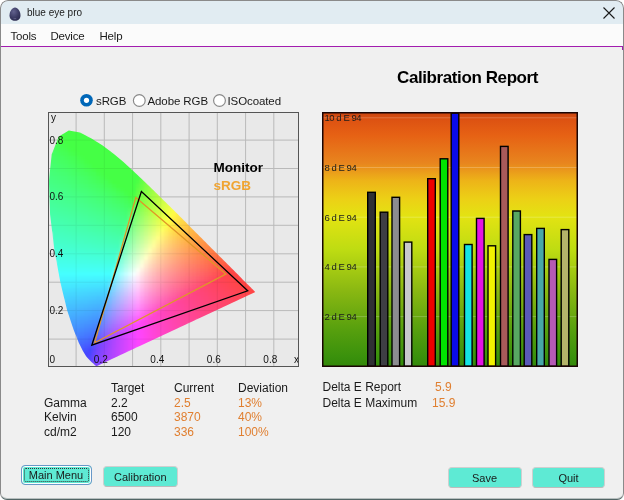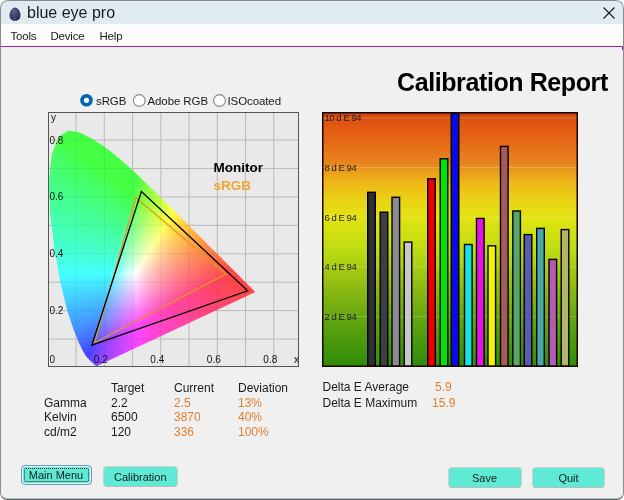--- a/index.html
+++ b/index.html
@@ -1,17 +1,17 @@
 <!DOCTYPE html>
 <html><head><meta charset="utf-8"><style>
 html,body{margin:0;padding:0;width:624px;height:500px;background:#fff;font-family:"Liberation Sans",sans-serif;}
 #win{position:absolute;left:0;top:0;width:624px;height:500px;border-radius:8px 8px 7px 7px;overflow:hidden;background:#f0f0f0;}
 #winborder{position:absolute;left:0;top:0;width:622px;height:498px;border-radius:8px 8px 7px 7px;border:1px solid #8a8a8a;border-bottom:2px solid #526565;box-shadow:inset 0 -1px 0 rgba(80,100,100,0.35);z-index:60;pointer-events:none;}
 #titlebar{position:absolute;left:1px;top:0;width:622px;height:24px;background:#e1ecf2;border-radius:8px 8px 0 0;}
-#title{position:absolute;left:26px;top:0;height:24px;line-height:25px;font-size:16px;color:#1a1a1a;}
+#title{position:absolute;left:26px;top:0;height:24px;line-height:25px;font-size:10px;color:#1a1a1a;}
 #menubar{position:absolute;left:1px;top:24px;width:622px;height:22px;background:#fbfbfb;border-bottom:4px solid #a21caf;}
 .menu{position:absolute;top:0;height:22px;line-height:25px;font-size:11.5px;color:#1a1a1a;letter-spacing:-0.2px;}
 #content{position:absolute;left:1px;top:47px;width:621px;height:450px;background:#f0f0f0;}
 .t{position:absolute;font-size:12px;color:#1a1a1a;white-space:pre;}
 .o{color:#e07f30;}
 .btn{position:absolute;white-space:nowrap;height:21px;background:#5eead4;border:1px solid #cfcfcf;border-bottom-color:#bcbcbc;border-radius:4px;font-size:11px;color:#1a1a1a;text-align:center;line-height:20px;box-sizing:border-box;}
 </style></head><body>
 <div id="win">
 <div id="titlebar">
  <svg width="12" height="14" viewBox="0 0 12 14" style="position:absolute;left:7.5px;top:6.5px">
@@ -29,21 +29,21 @@
  <svg width="12" height="12" viewBox="0 0 12 12" style="position:absolute;left:602px;top:7px">
         <path d="M0.5 0.5 L11.5 11.5 M11.5 0.5 L0.5 11.5" stroke="#1a1a1a" stroke-width="1.1"></path>
       </svg>
 </div>
 <div id="menubar">
  <div class="menu" style="left:9.5px">Tools</div>
  <div class="menu" style="left:49.5px">Device</div>
  <div class="menu" style="left:98.5px">Help</div>
 </div>
 <div id="content"></div>
-<div class="t" style="left:397px;top:67.5px;font-size:25px;font-weight:bold;letter-spacing:-0.4px;color:#000">Calibration Report</div>
+<div class="t" style="left:397px;top:67.5px;font-size:17px;font-weight:bold;letter-spacing:-0.4px;color:#000">Calibration Report</div>
 
 <svg width="230" height="18" viewBox="0 0 230 18" style="position:absolute;left:76px;top:92px">
  <circle cx="10.5" cy="8.3" r="6.3" fill="#0067b8"></circle>
       <circle cx="10.5" cy="8.3" r="2.6" fill="#fff"></circle>
  <circle cx="63.3" cy="8.5" r="5.9" fill="#fff" stroke="#8a8a8a" stroke-width="1.2"></circle>
  <circle cx="143.5" cy="8.5" r="5.9" fill="#fff" stroke="#8a8a8a" stroke-width="1.2"></circle>
 </svg>
 <div class="t" style="left:96px;top:94.5px;font-size:11.5px;letter-spacing:-0.1px">sRGB</div>
 <div class="t" style="left:147.5px;top:94.5px;font-size:11.5px;letter-spacing:-0.1px">Adobe RGB</div>
 <div class="t" style="left:227.5px;top:94.5px;font-size:11.5px;letter-spacing:-0.1px">ISOcoated</div>
@@ -1948,21 +1948,21 @@
 <div class="t o" style="left:238px;top:395.5px">13%</div>
 <div class="t" style="left:44px;top:410px">Kelvin</div>
 <div class="t" style="left:111px;top:410px">6500</div>
 <div class="t o" style="left:174px;top:410px">3870</div>
 <div class="t o" style="left:238px;top:410px">40%</div>
 <div class="t" style="left:44px;top:424.5px">cd/m2</div>
 <div class="t" style="left:111px;top:424.5px">120</div>
 <div class="t o" style="left:174px;top:424.5px">336</div>
 <div class="t o" style="left:238px;top:424.5px">100%</div>
 
-<div class="t" style="left:322.5px;top:380px">Delta E Average</div>
+<div class="t" style="left:322.5px;top:380px">Delta E Report</div>
 <div class="t o" style="left:435px;top:380px">5.9</div>
 <div class="t" style="left:322.5px;top:395.5px">Delta E Maximum</div>
 <div class="t o" style="left:432px;top:395.5px">15.9</div>
 
 <div class="btn" style="left:20.5px;top:465px;width:71px;height:20px;border-color:#6898c8;box-shadow:inset 0 0 0 1px #fdfdfd;">
   <div style="position:absolute;left:2px;top:2px;right:2px;bottom:2px;border:1px dotted #333;border-radius:2px;line-height:13px">Main Menu</div>
 </div>
 <div class="btn" style="left:447.5px;top:467px;width:74px">Save</div>
 <div class="btn" style="left:103px;top:466px;width:74.5px">Calibration</div>
 <div class="btn" style="left:532px;top:467px;width:73px">Quit</div>

